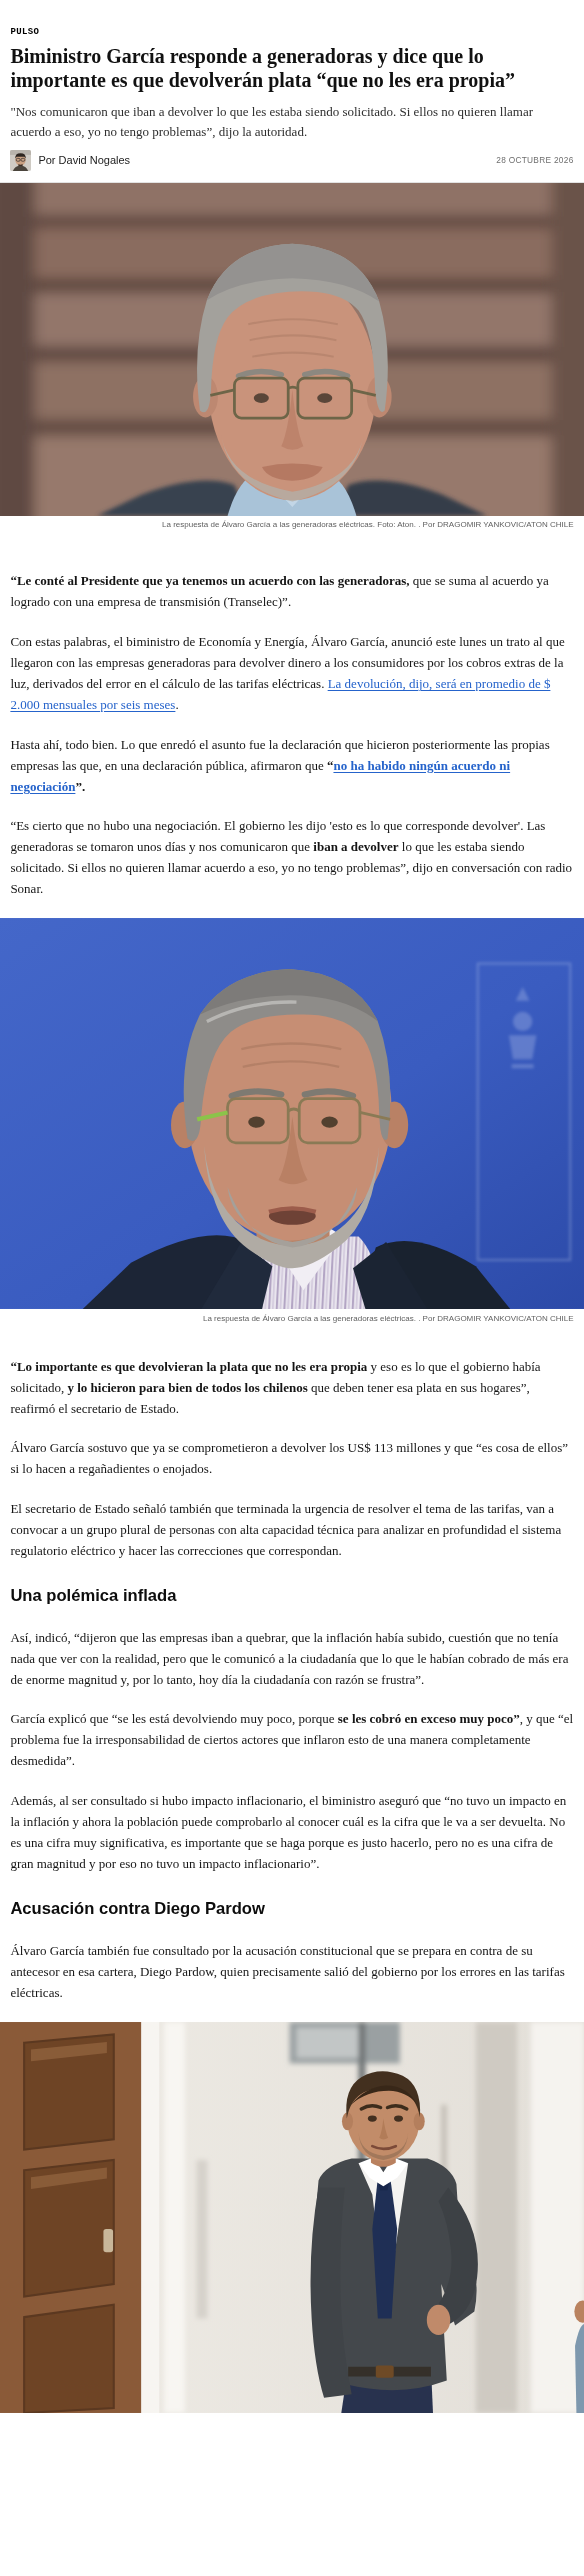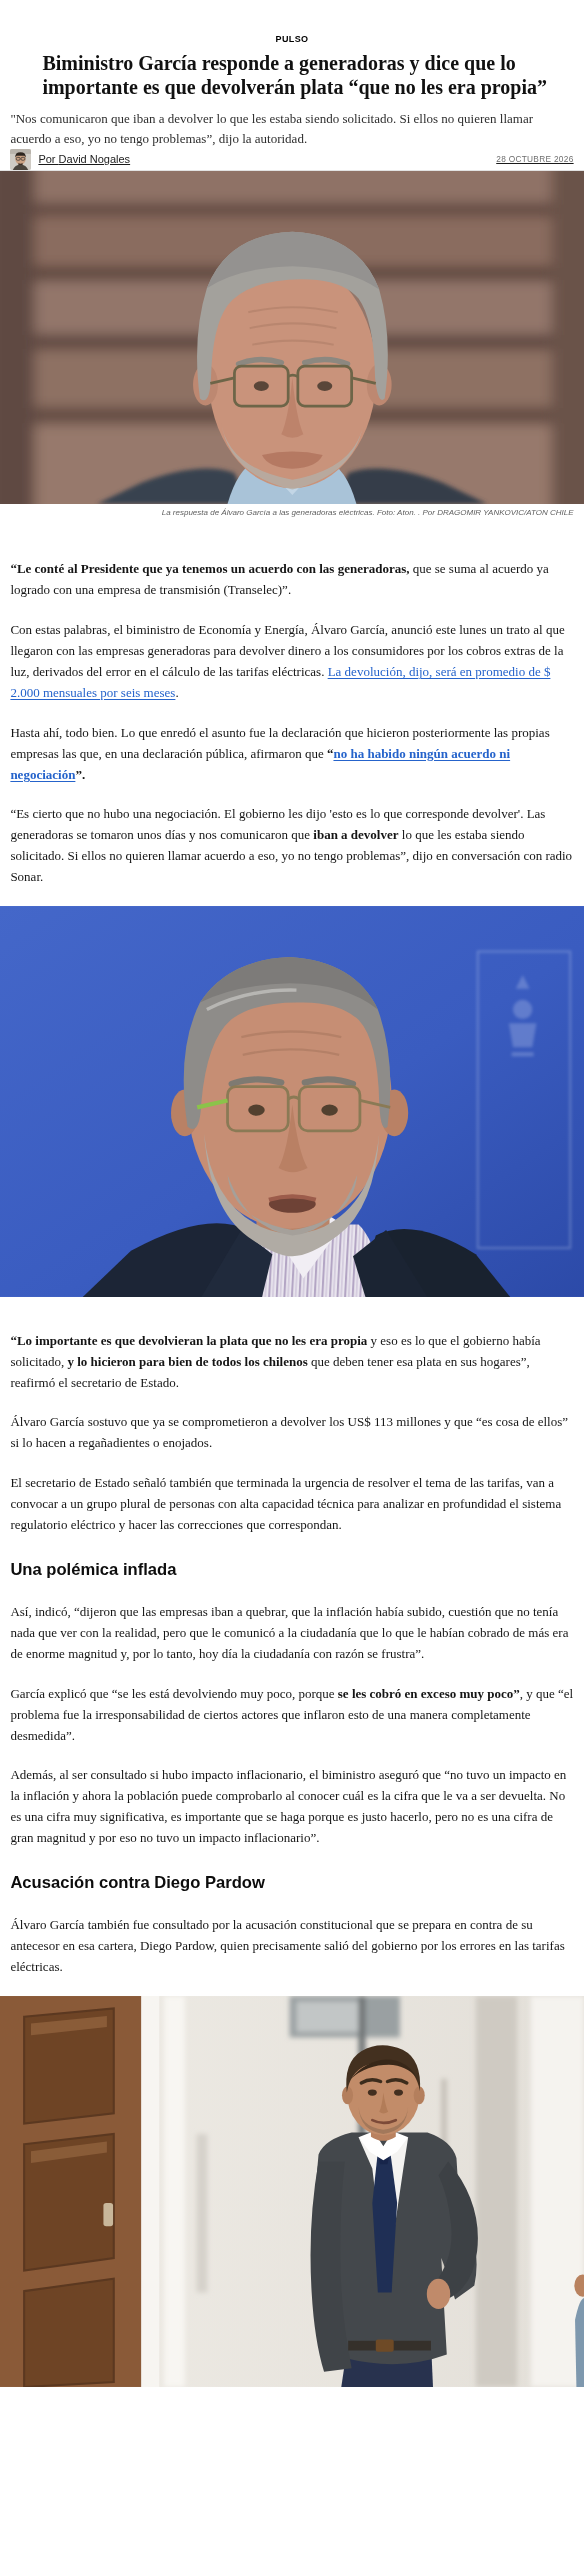--- a/index.html
+++ b/index.html
@@ -8,36 +8,36 @@
     width:584px;
     font-family:"Liberation Serif", serif;
     color:#1a1a1a;
     -webkit-font-smoothing:antialiased;
   }
   .wrap { width:584px; }
   .pad { padding-left:10.4px; padding-right:10.4px; }
 
   
   .section-label {
-    font-family:Liberation Sans, sans-serif;
+    font-family:Liberation Mono, monospace;
     font-weight:700; font-size:9px; letter-spacing:0.4px;
-    color:#000; padding-top:34px;text-align:center;
+    color:#000; padding-top:27px;
   }
   h1.headline {
     font-family:"Liberation Serif", serif;
     font-weight:700; font-size:20px; line-height:24px;
-    color:#111; margin-top:7px;margin-left:32px;
+    color:#111; margin-top:7px;
   }
   .subheadline {
     font-family:"Liberation Serif", serif;
     font-weight:400; font-size:13px; line-height:20px;
     color:#2e2e2e; margin-top:9.7px;
   }
   .byline-row {
-    display:flex; align-items:center; margin-top:0; text-decoration:underline;
+    display:flex; align-items:center; margin-top:8px; padding-bottom:11px;
   }
   .avatar {
     width:21px; height:21px; border-radius:2.1px; overflow:hidden; flex:0 0 21px;
     background:#d8d8d8;
   }
   .byline-text {
     font-family:"Liberation Sans", sans-serif;
     font-size:11px; color:#222; margin-left:7px;
   }
   .byline-text a { color:#222; text-decoration:none; }
@@ -48,21 +48,21 @@
   }
 
   
   figure.article-figure { margin:0; }
   figure.first { border-top:0.7px solid #e2e2e2; }
   figure .img-box { width:584px; display:block; }
   figure svg { display:block; }
   figcaption {
     font-family:"Liberation Sans", sans-serif;
     font-size:8px; color:#5f5f5f;
-    text-align:right; padding:4.8px 10.4px 0 10.4px;font-style:italic;
+    text-align:right; padding:4.8px 10.4px 0 10.4px;
   }
   .fig-gap-bottom { height:33px; }
   .fig1-gap-bottom { height:41px; }
 
   
   .article-body p {
     font-size:13px; line-height:21px; color:#151515;
     margin-bottom:18.6px;
   }
   .seg-b { font-weight:700; }
@@ -257,20 +257,21 @@
 
         <path d="M424 288 Q417 356 404 380 Q424 392 446 380 Q432 356 424 288" fill="#b77e63" opacity=".9"></path>
 
         <path d="M296 330 Q304 440 360 480 Q400 508 424 508 Q450 508 490 478 Q544 438 550 330 Q540 430 470 465 Q424 485 378 465 Q306 430 296 330 Z" fill="#b0aba4"></path>
         <path d="M330 390 Q360 470 424 478 Q490 470 518 390 Q512 455 424 470 Q338 455 330 390 Z" fill="#a5a09a"></path>
 
         <ellipse cx="424" cy="432" rx="34" ry="13" fill="#6e4236"></ellipse>
         <path d="M390 426 Q424 416 458 426" stroke="#9c5c4b" stroke-width="6" fill="none"></path>
       </svg>
     </span>
+    <figcaption>La respuesta de Álvaro García a las generadoras eléctricas. . Por DRAGOMIR YANKOVIC/ATON CHILE</figcaption>
     <div class="fig-gap-bottom"></div>
   </figure>
 
   <div class="article-body pad">
     <p><span class="seg-b">“Lo importante es que devolvieran la plata que no les era propia</span><span> y eso es lo que el gobierno había solicitado, </span><span class="seg-b">y lo hicieron para bien de todos los chilenos</span><span> que deben tener esa plata en sus hogares”, reafirmó el secretario de Estado.</span></p>
 
     <p><span>Álvaro García sostuvo que ya se comprometieron a devolver los US$ 113 millones y que “es cosa de ellos” si lo hacen a regañadientes o enojados.</span></p>
 
 
     <p><span>El secretario de Estado señaló también que terminada la urgencia de resolver el tema de las tarifas, van a convocar a un grupo plural de personas con alta capacidad técnica para analizar en profundidad el sistema regulatorio eléctrico y hacer las correcciones que correspondan.</span></p>

